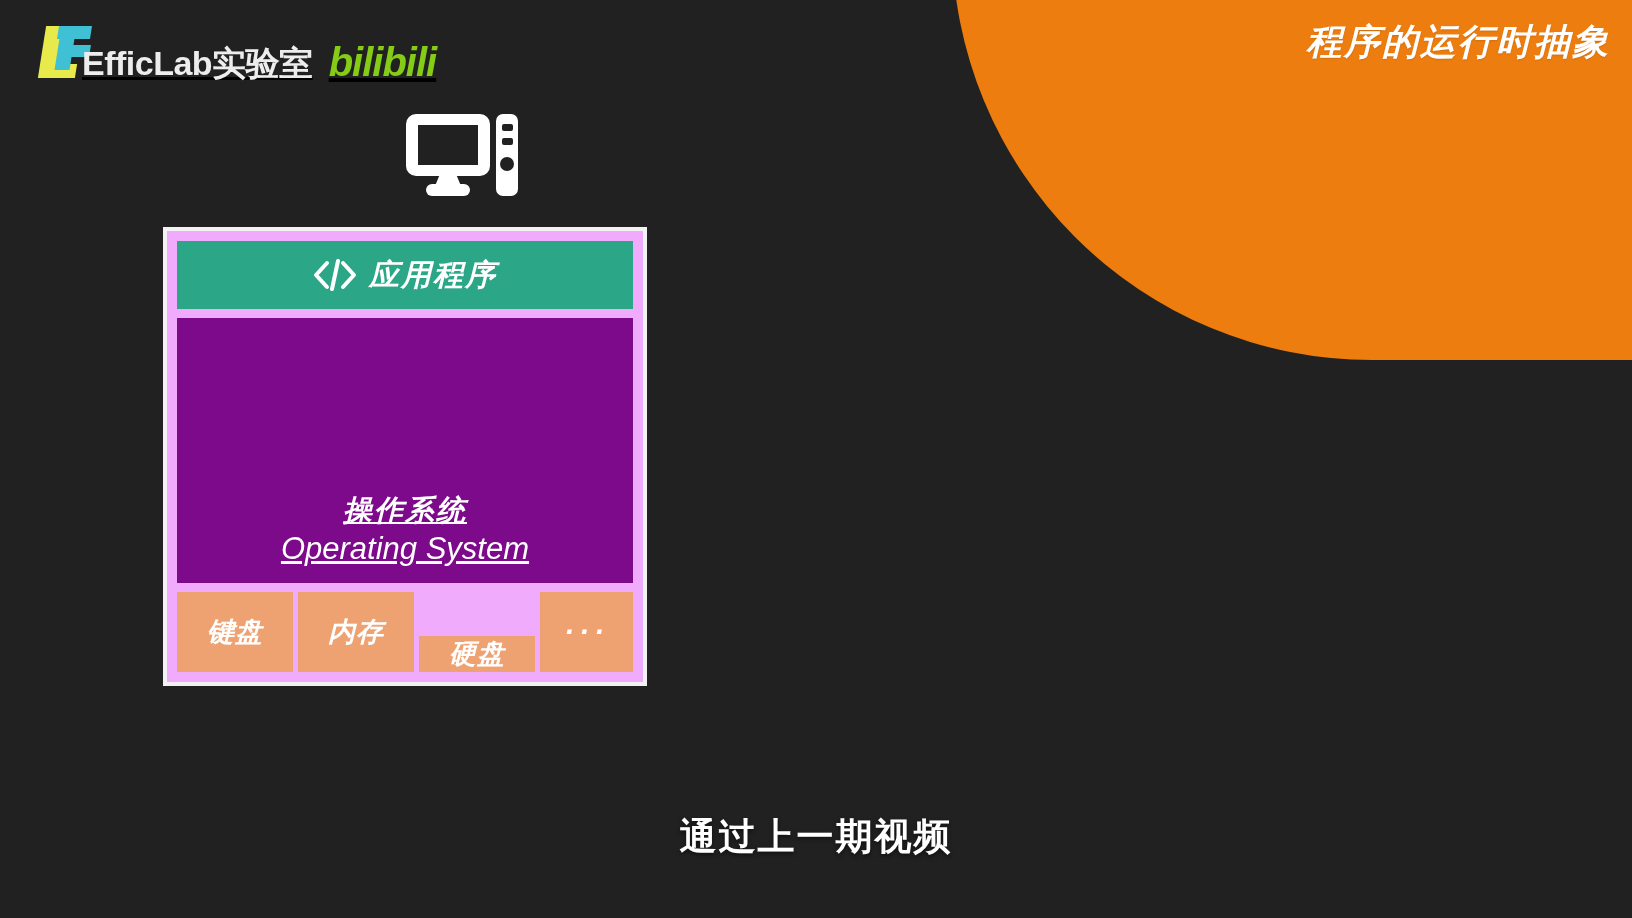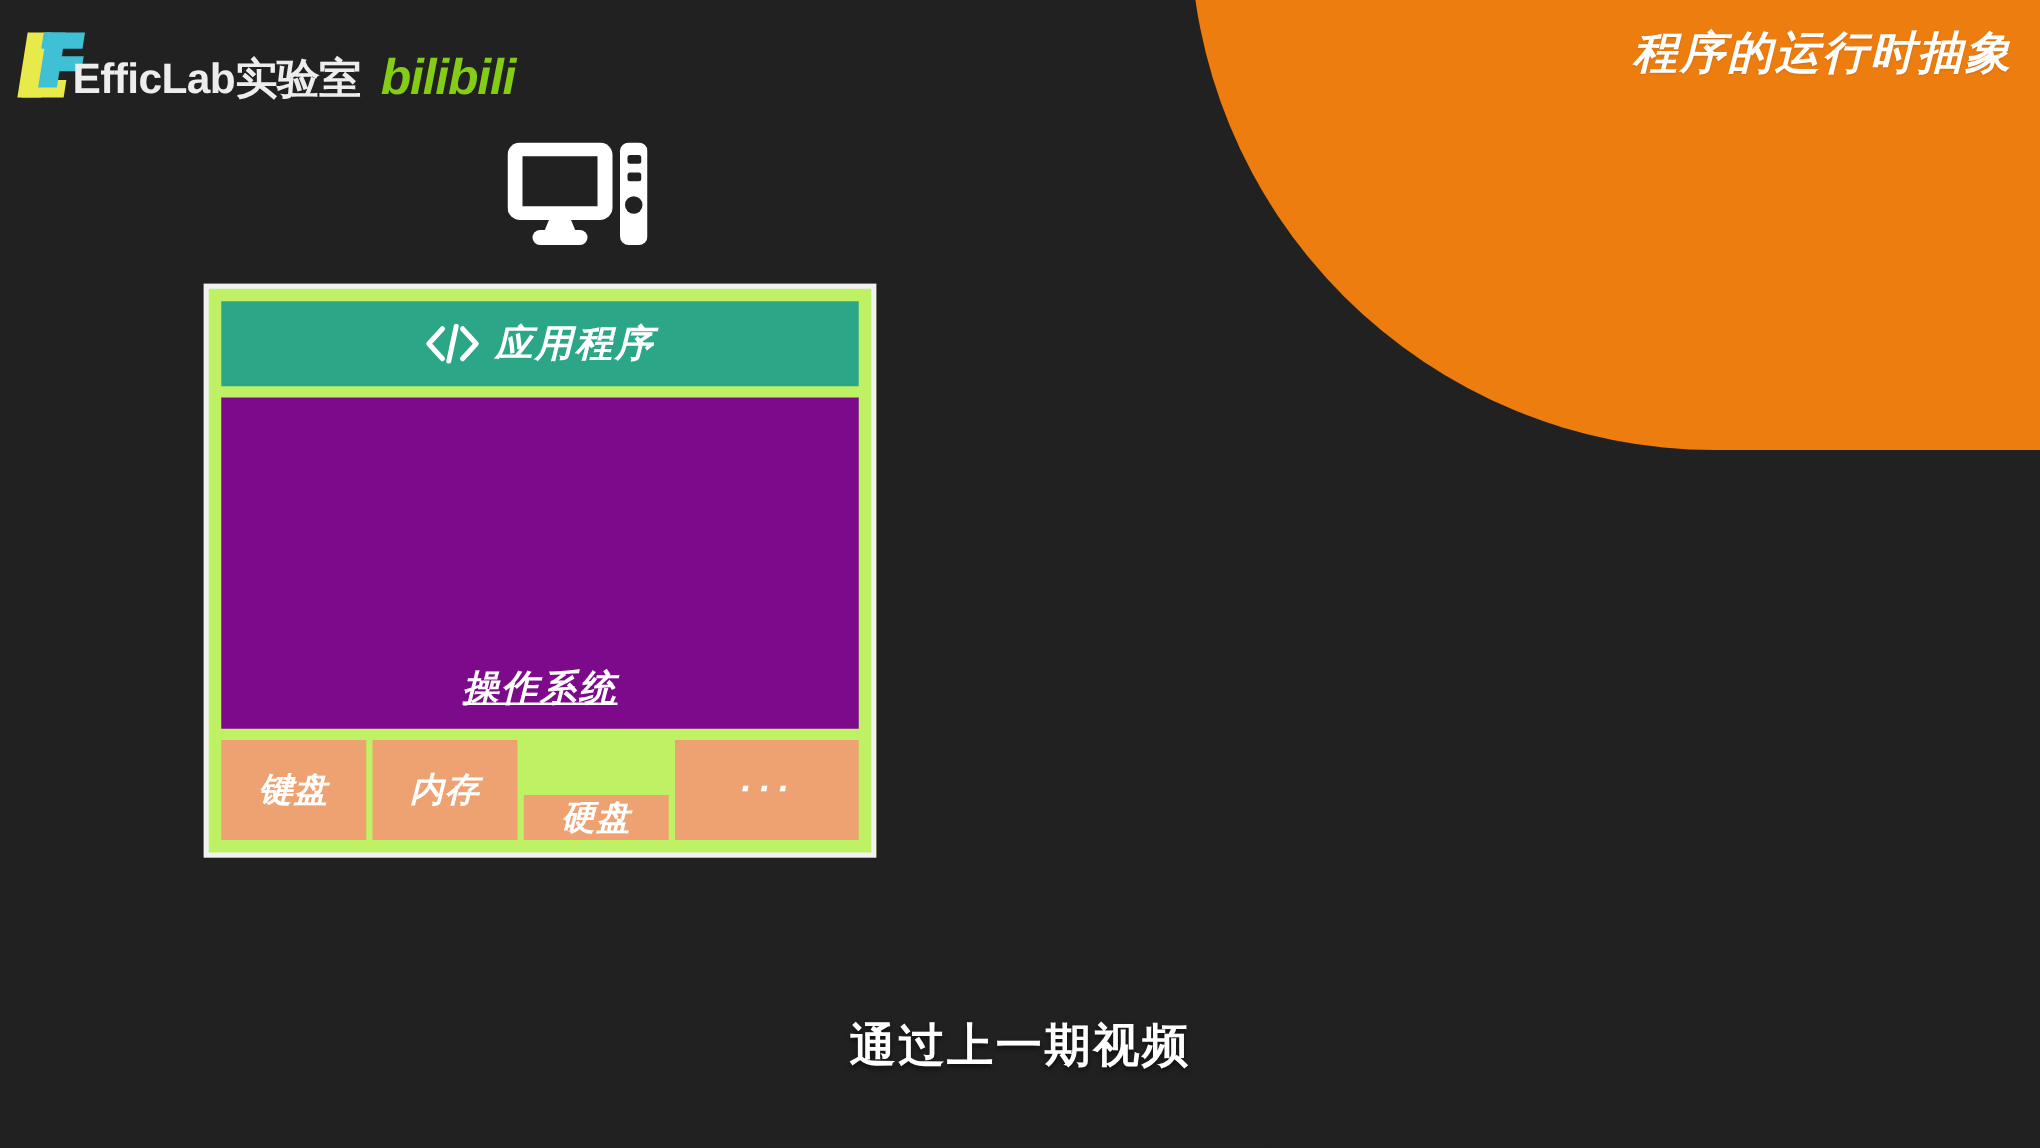--- a/index.html
+++ b/index.html
@@ -34,25 +34,26 @@
     font-style: italic;
     letter-spacing: 2px;
     white-space: nowrap;
     z-index: 6;
     text-shadow: 0 1px 2px rgba(0,0,0,0.12);
   }
 
   
   #logo {
     position: absolute;
-    left: 14px;
+    left: 38px;
     top: 12px;
     display: flex;
     align-items: flex-end;
     height: 72px;
+    text-decoration: underline;
   }
   #logo-mark {
     position: relative;
     width: 62px;
     height: 64px;
     margin-right: 2px;
   }
   #logo-mark .bar-yellow {
     position: absolute;
     left: 4px;
@@ -127,25 +128,25 @@
     top: 114px;
     width: 112px;
     height: 82px;
   }
 
   
   #stack-frame {
     position: absolute;
     left: 163px;
     top: 227px;
-    width: 538px;
+    width: 484px;
     height: 459px;
     border: 4px solid #F2F2F2;
     box-sizing: border-box;
-    background: #bef264;
+    background: #f0abfc;
     padding: 10px;
   }
   #stack-inner {
     width: 100%;
     height: 100%;
     display: flex;
     flex-direction: column;
   }
 
   
@@ -284,20 +285,21 @@
           <path d="M14 4 L3 16 L14 28" stroke="#FFFFFF" stroke-width="4" fill="none" stroke-linecap="round" stroke-linejoin="round"></path>
           <path d="M30 4 L41 16 L30 28" stroke="#FFFFFF" stroke-width="4" fill="none" stroke-linecap="round" stroke-linejoin="round"></path>
           <path d="M25 2 L19 30" stroke="#FFFFFF" stroke-width="4" fill="none" stroke-linecap="round"></path>
         </svg>
       </span>
       <span id="app-label">应用程序</span>
     </div>
 
     <div id="os-layer">
       <div id="os-label-cn">操作系统</div>
+      <div id="os-label-en">Operating System</div>
     </div>
 
     <div id="hw-layer">
 
 
       <div class="hw-box kbd">
         <span class="hw-label">键盘</span>
       </div>
 
       <div class="hw-box mem">

